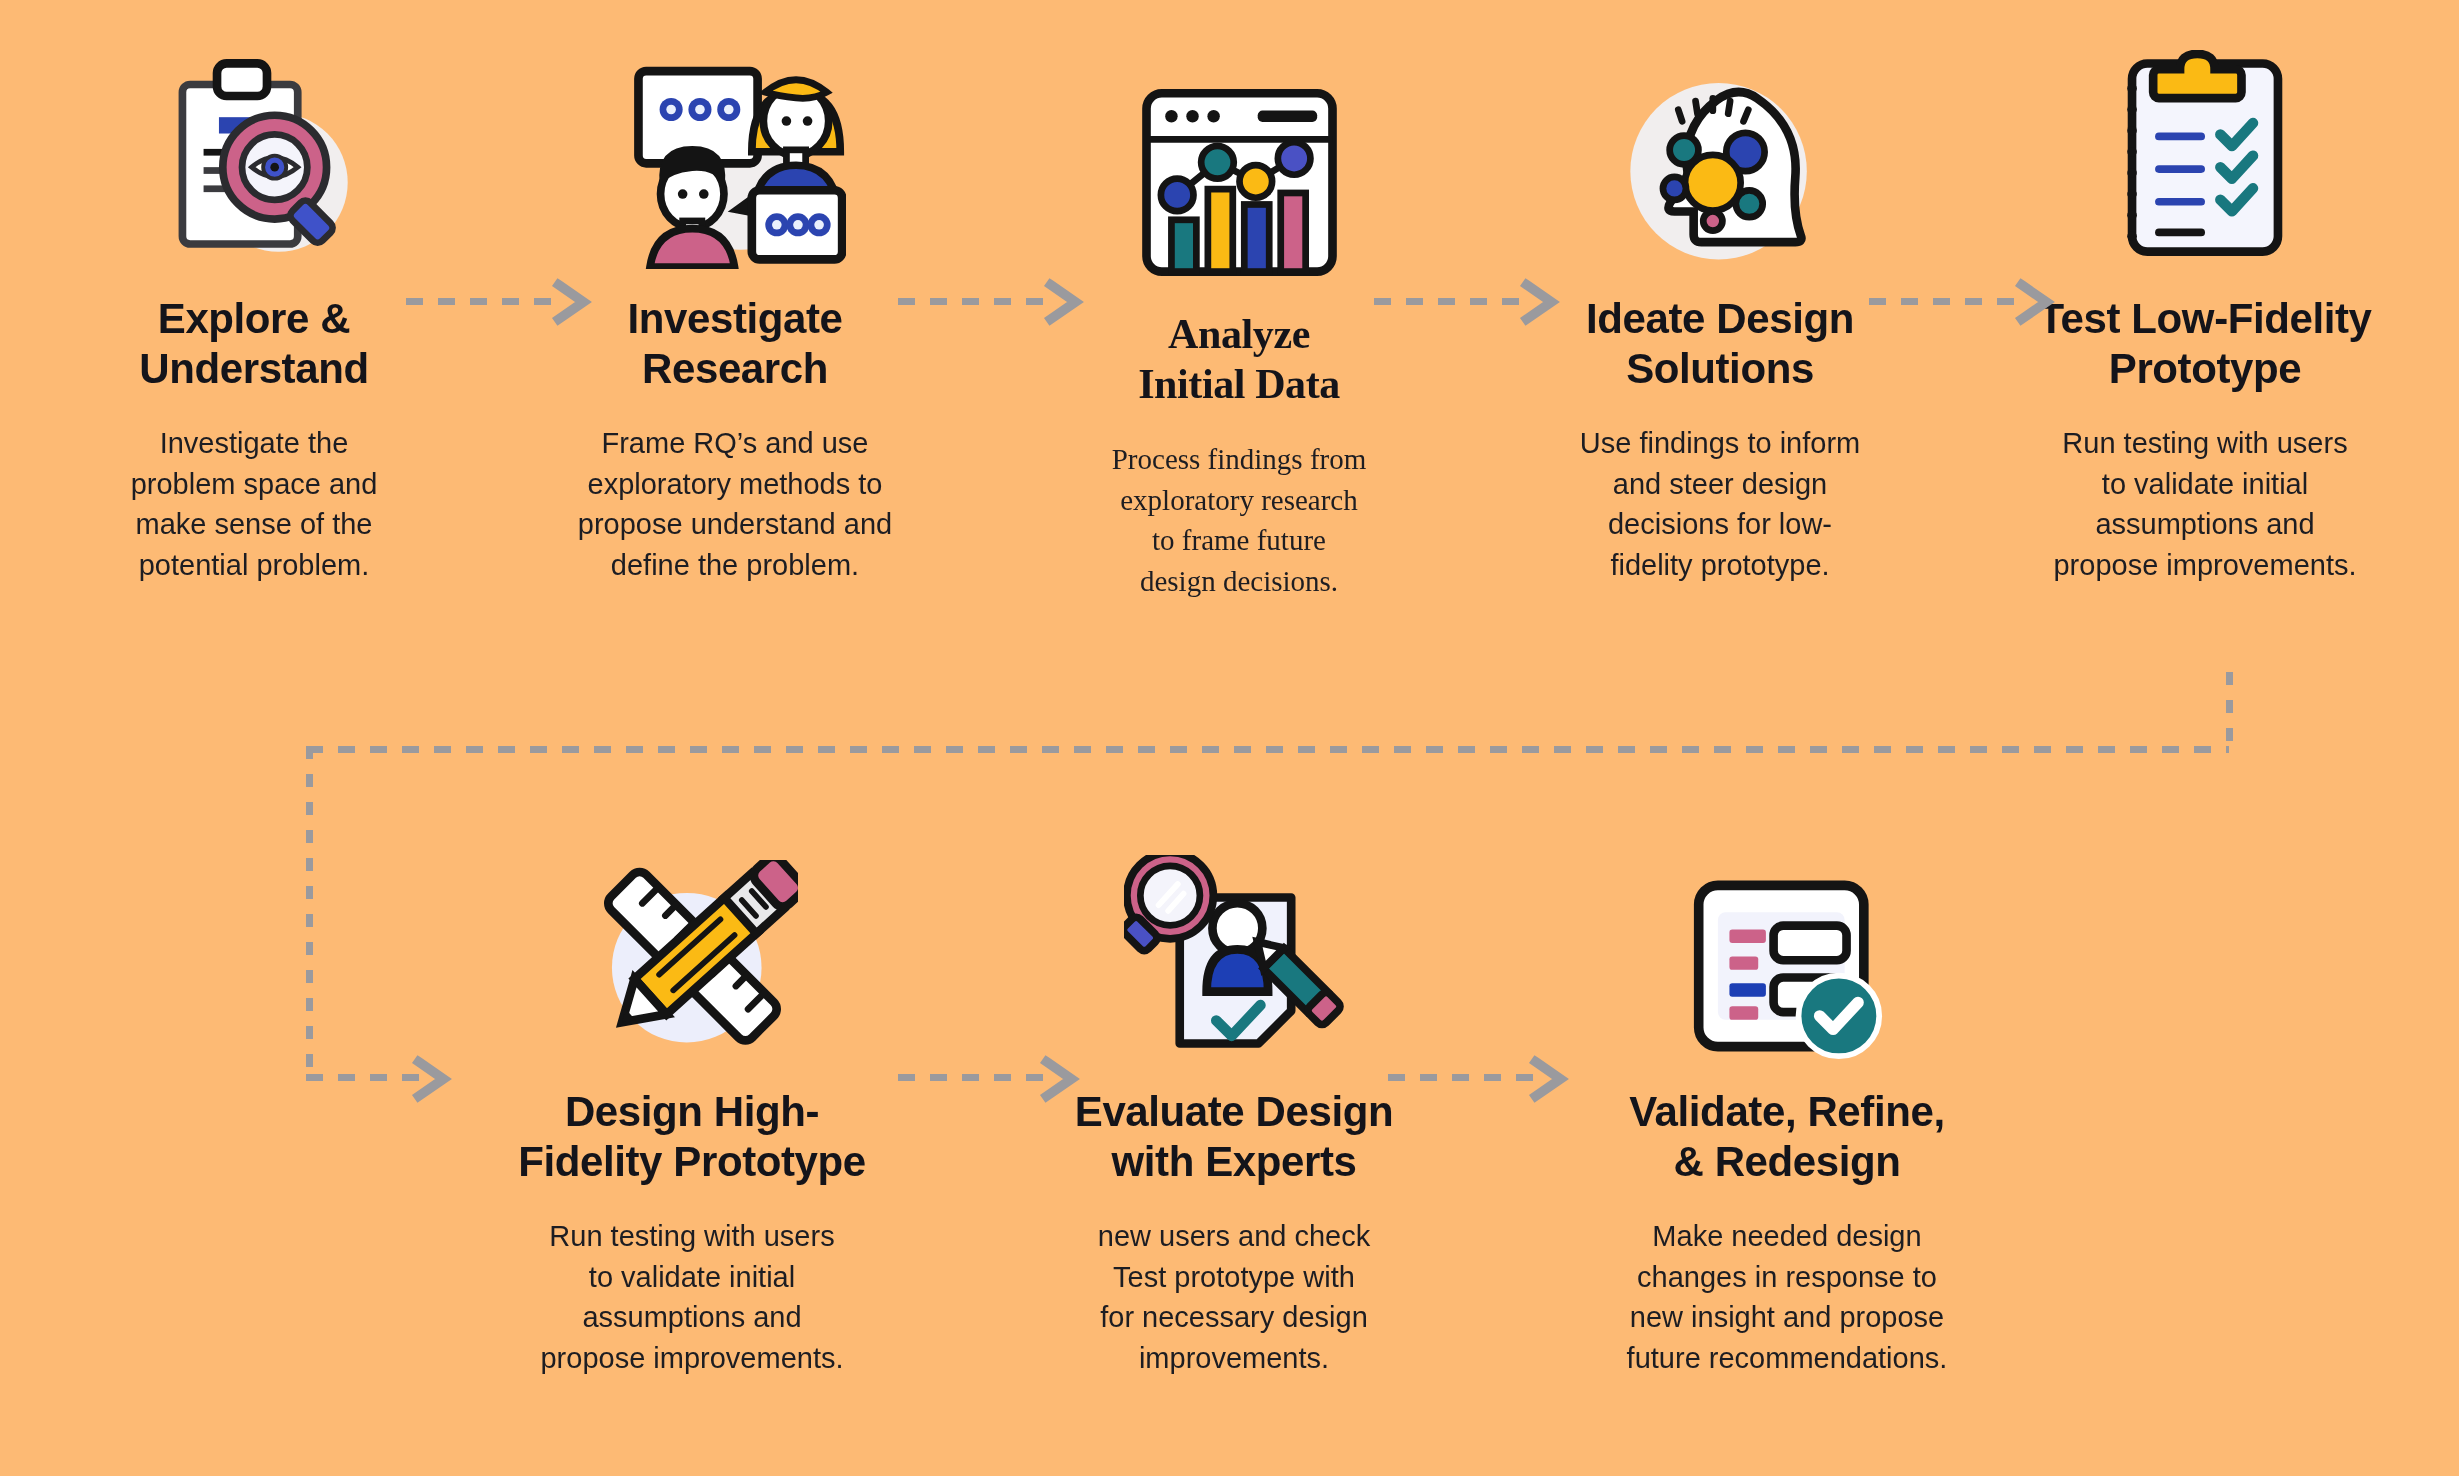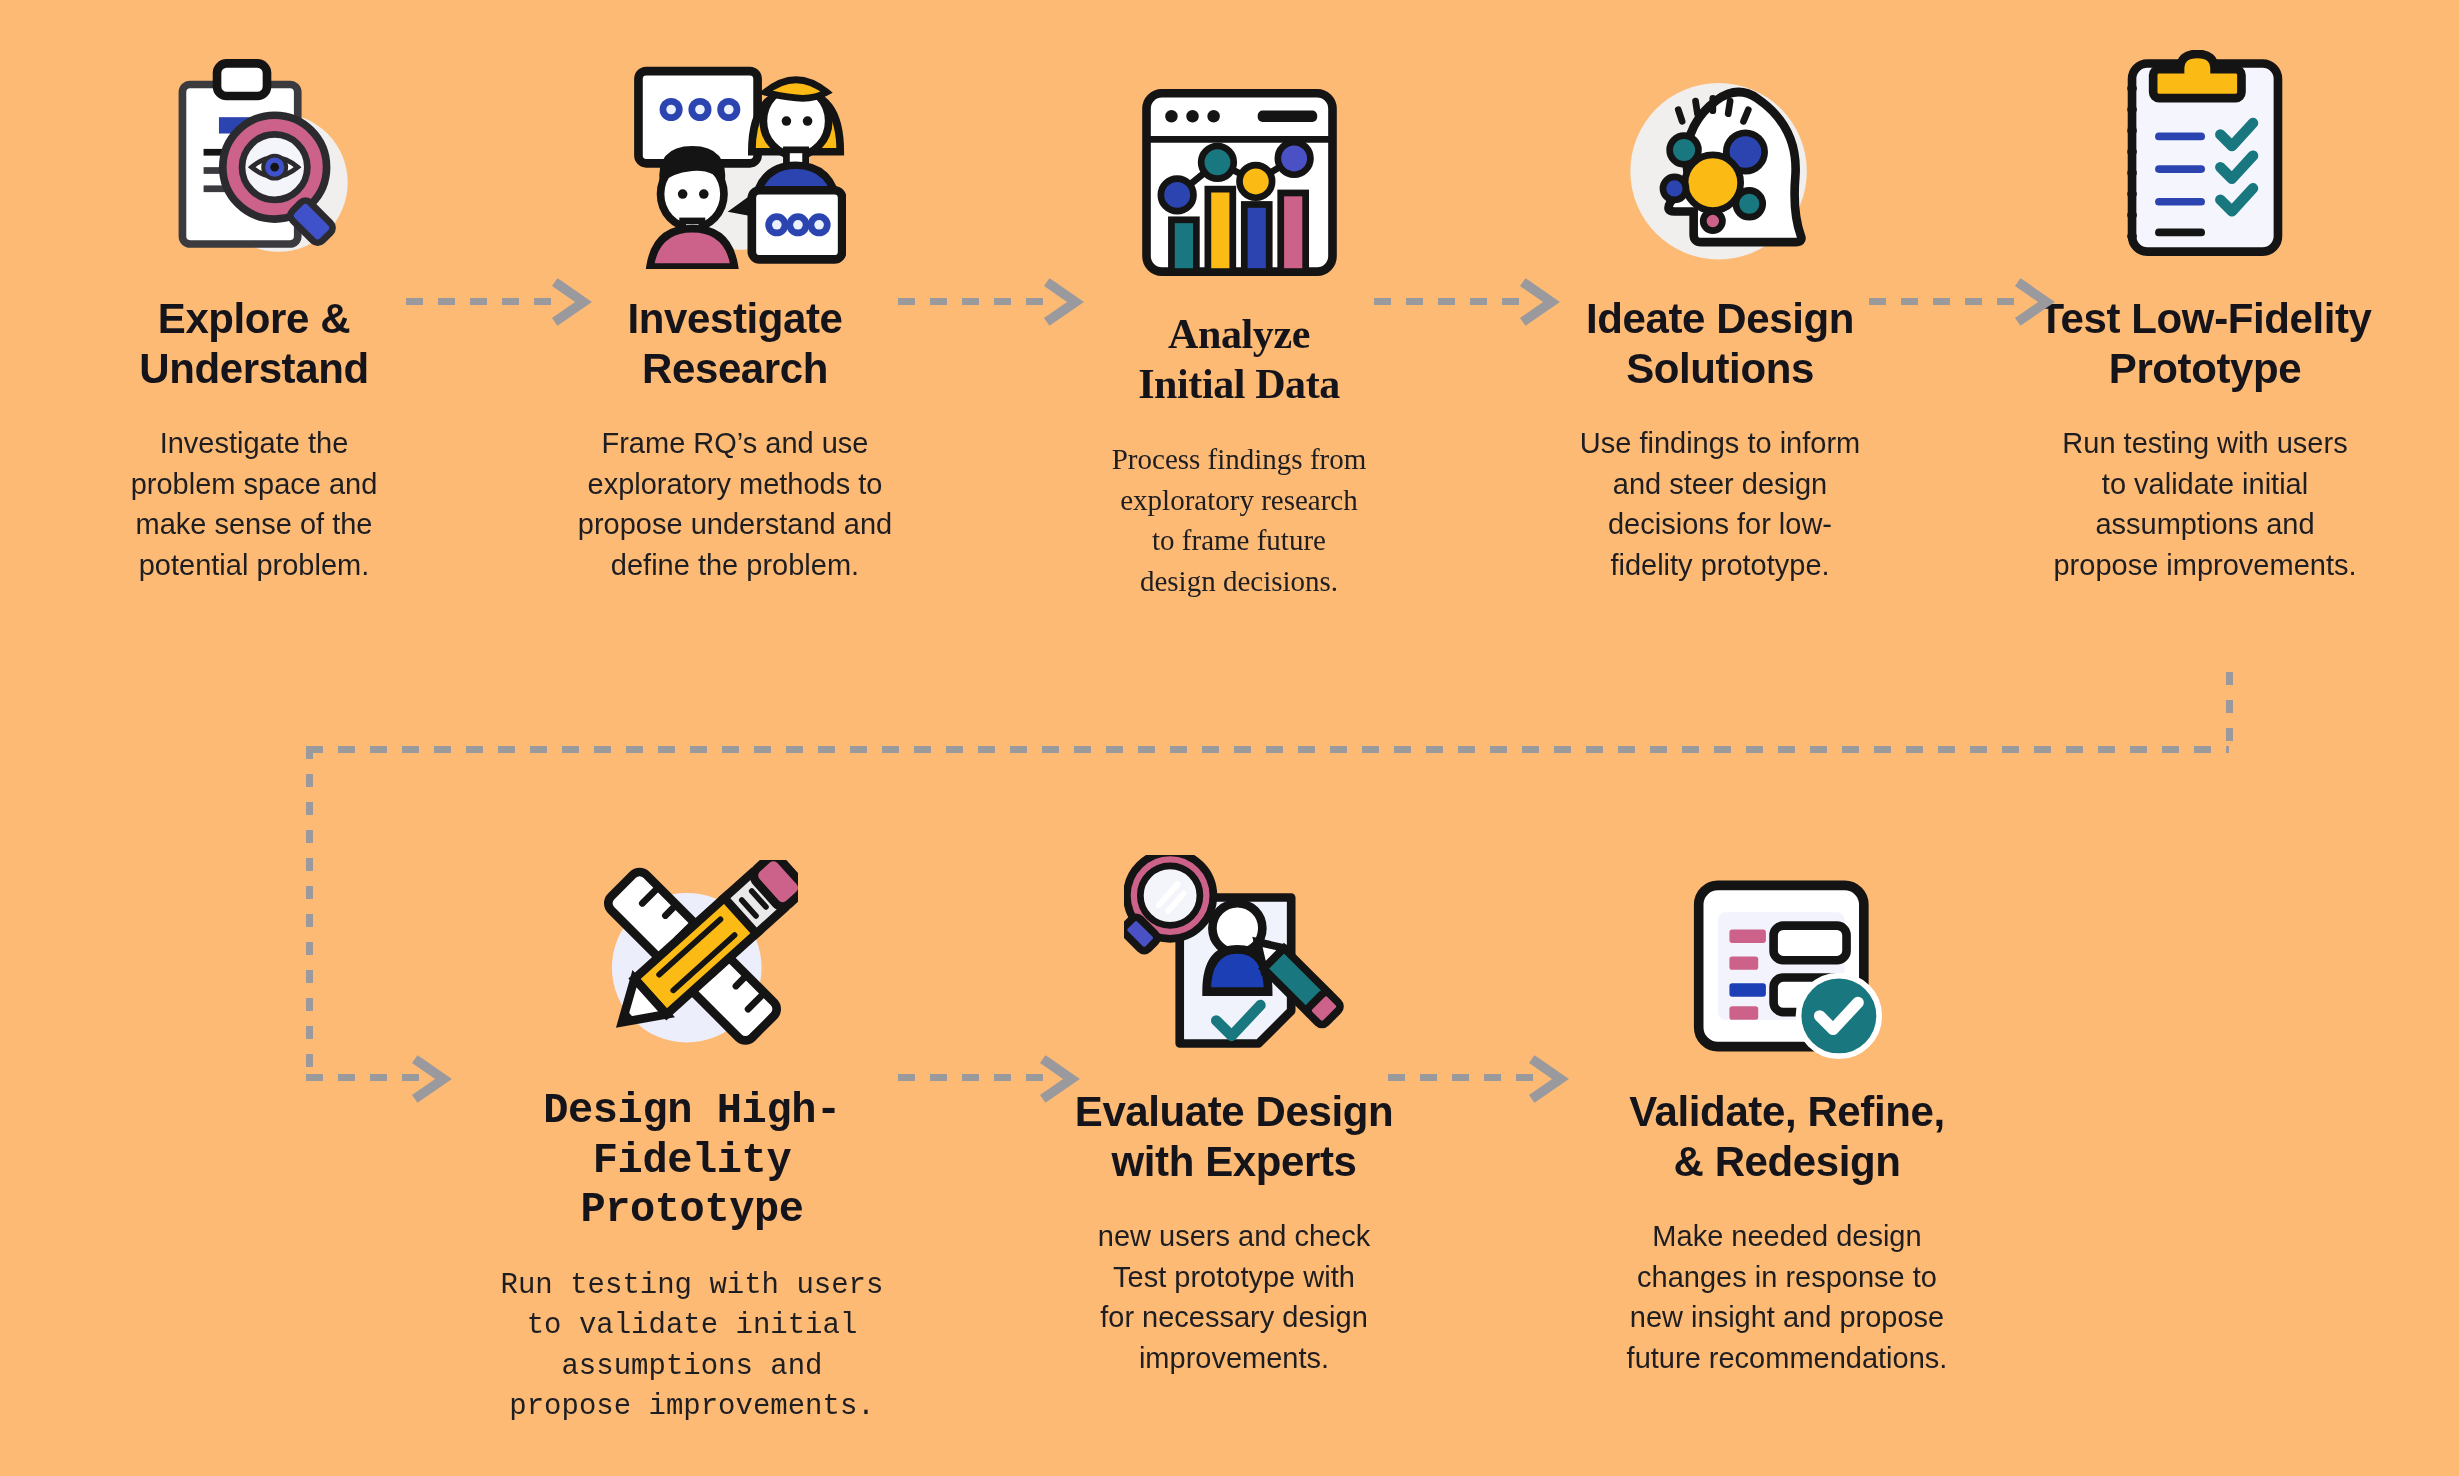--- a/index.html
+++ b/index.html
@@ -259,21 +259,21 @@
       <div>Prototype</div>
     </div>
     <div class="step-desc">
       <div>Run testing with users</div>
       <div>to validate initial</div>
       <div>assumptions and</div>
       <div>propose improvements.</div>
     </div>
   </div>
 
-  <div class="step" style="left:500px; top:831px;font-family:Liberation Mono, monospace;">
+  <div class="step" style="left:500px; top:831px;">
     <div class="icon-wrap">
       <svg width="211" height="202" viewBox="0 0 220 210">
         <circle cx="104" cy="112" r="78" fill="#eceefb"></circle>
 
         <g transform="rotate(45 110 100)">
           <rect x="6" y="74" width="208" height="52" rx="10" fill="#fff" stroke="#141414" stroke-width="9"></rect>
           <g stroke="#141414" stroke-width="7" stroke-linecap="round">
             <line x1="34" y1="74" x2="34" y2="98"></line>
             <line x1="60" y1="74" x2="60" y2="90"></line>
             <line x1="86" y1="74" x2="86" y2="98"></line>

